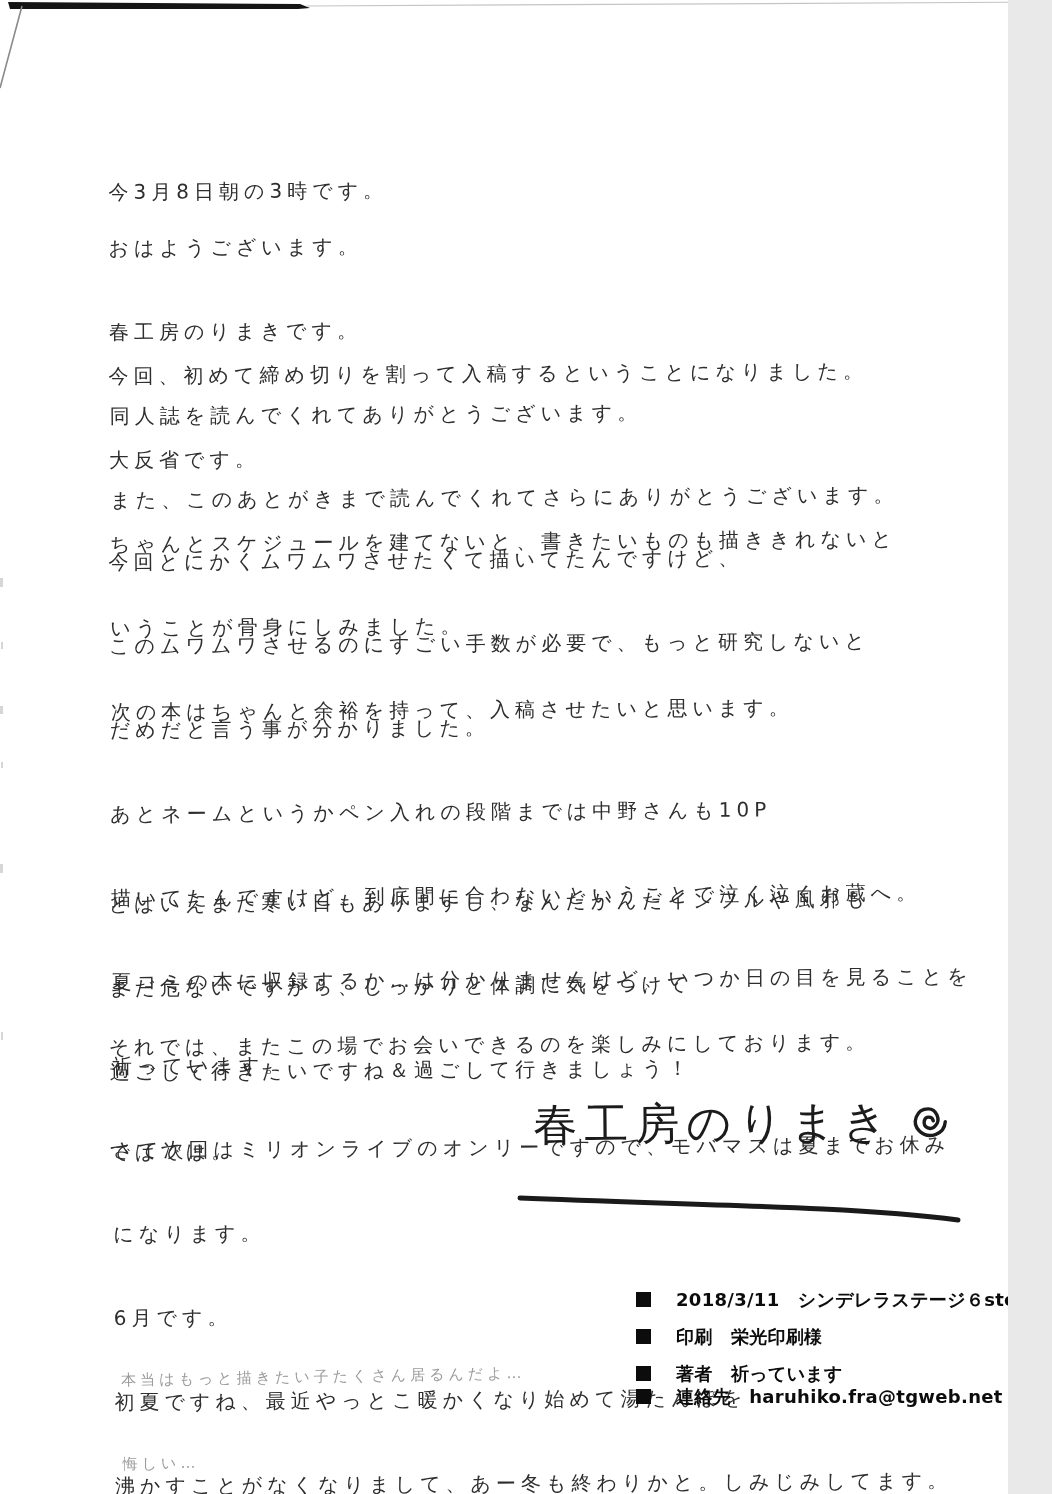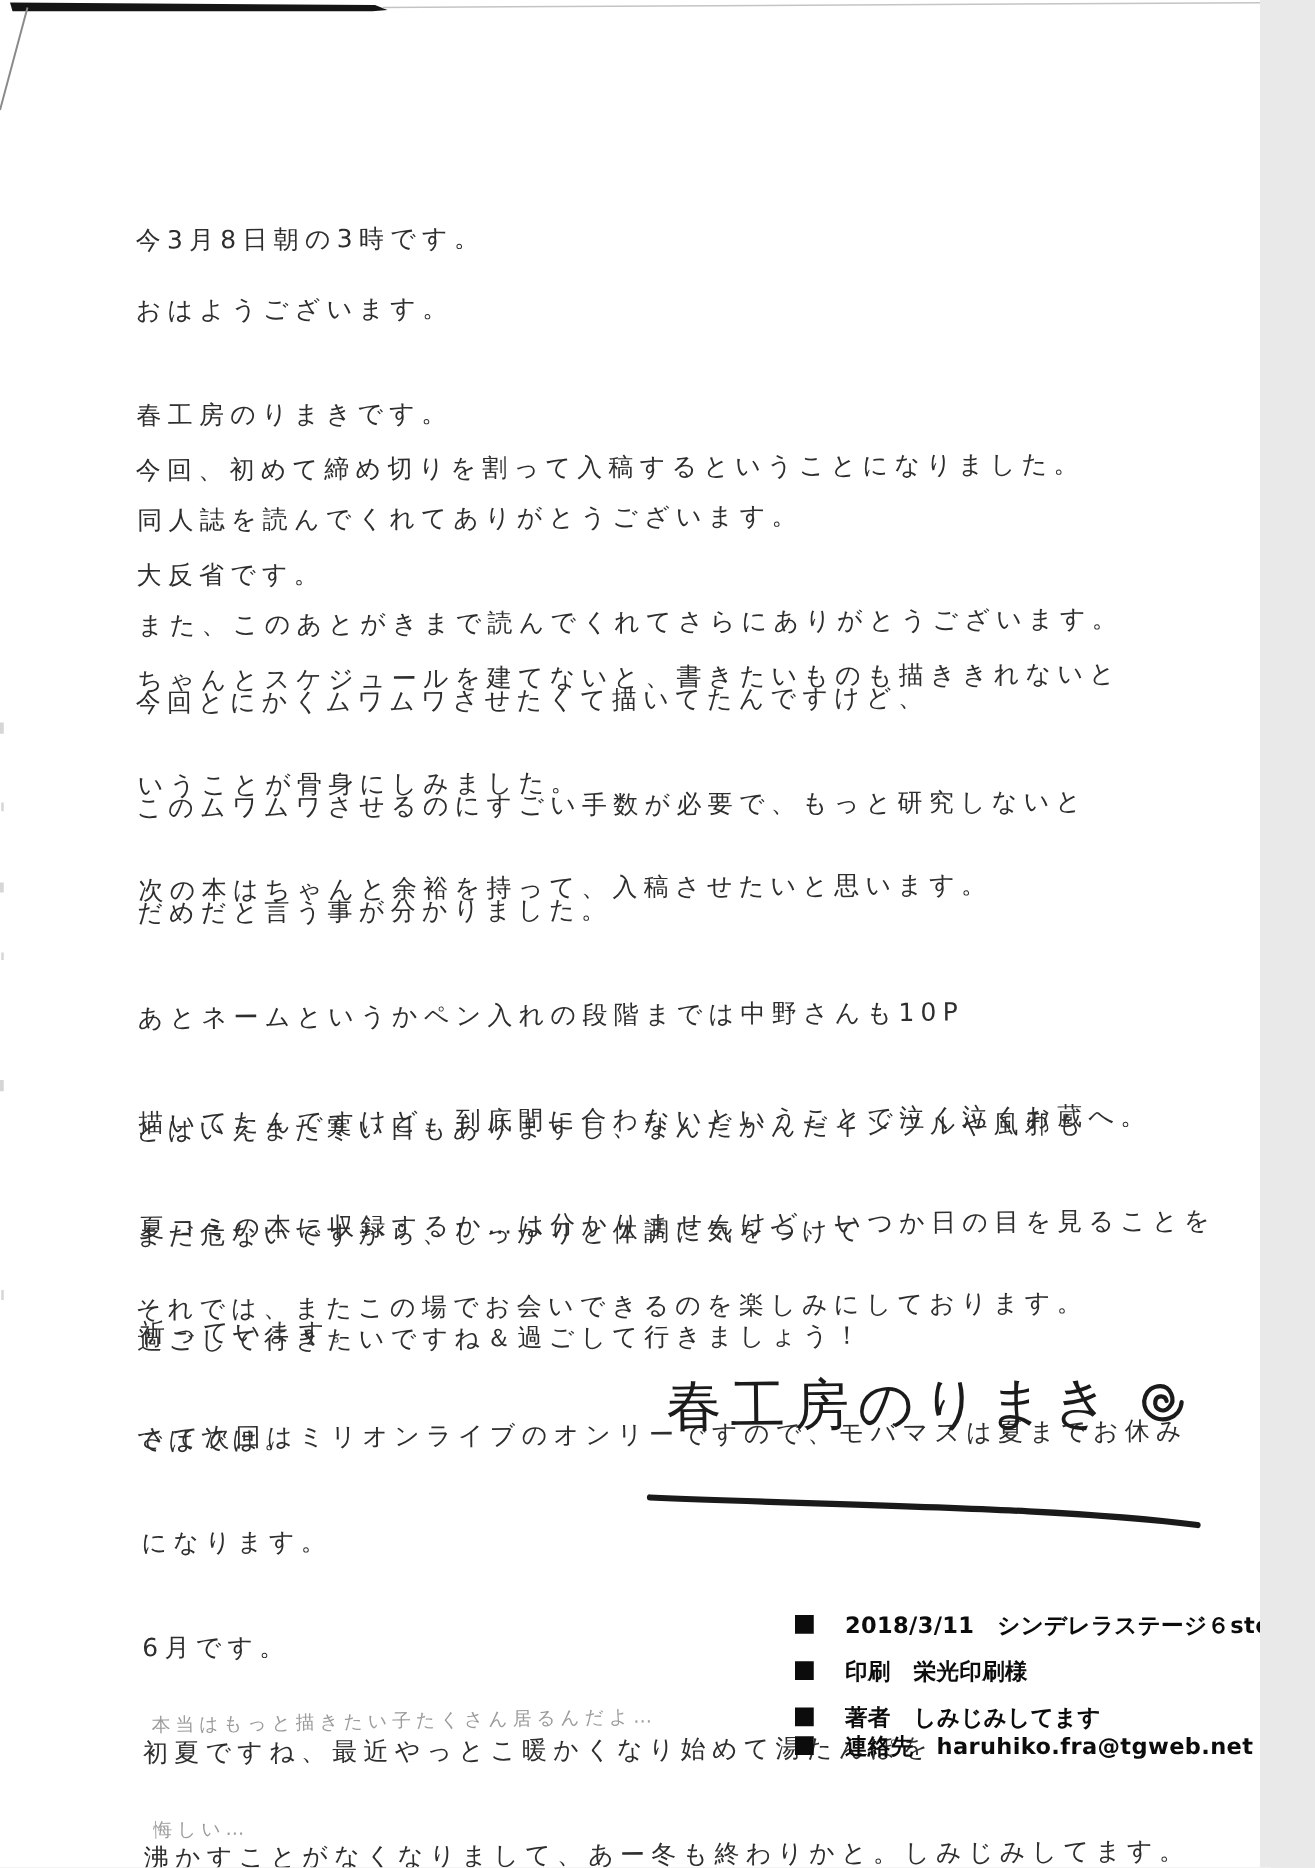--- a/index.html
+++ b/index.html
@@ -167,20 +167,20 @@
   <div class="colophon-row cr1">
     <span class="bullet"></span>
     <span>2018/3/11　シンデレラステージ６step　発行</span>
   </div>
   <div class="colophon-row cr2">
     <span class="bullet"></span>
     <span>印刷　栄光印刷様</span>
   </div>
   <div class="colophon-row cr3">
     <span class="bullet"></span>
-    <span>著者　しみじみしてます</span>
+    <span>著者　祈っています</span>
   </div>
   <div class="colophon-row cr4">
     <span class="bullet"></span>
     <span>連絡先　haruhiko.fra@tgweb.net</span>
   </div>
 
 </div>
 
 </body></html>

